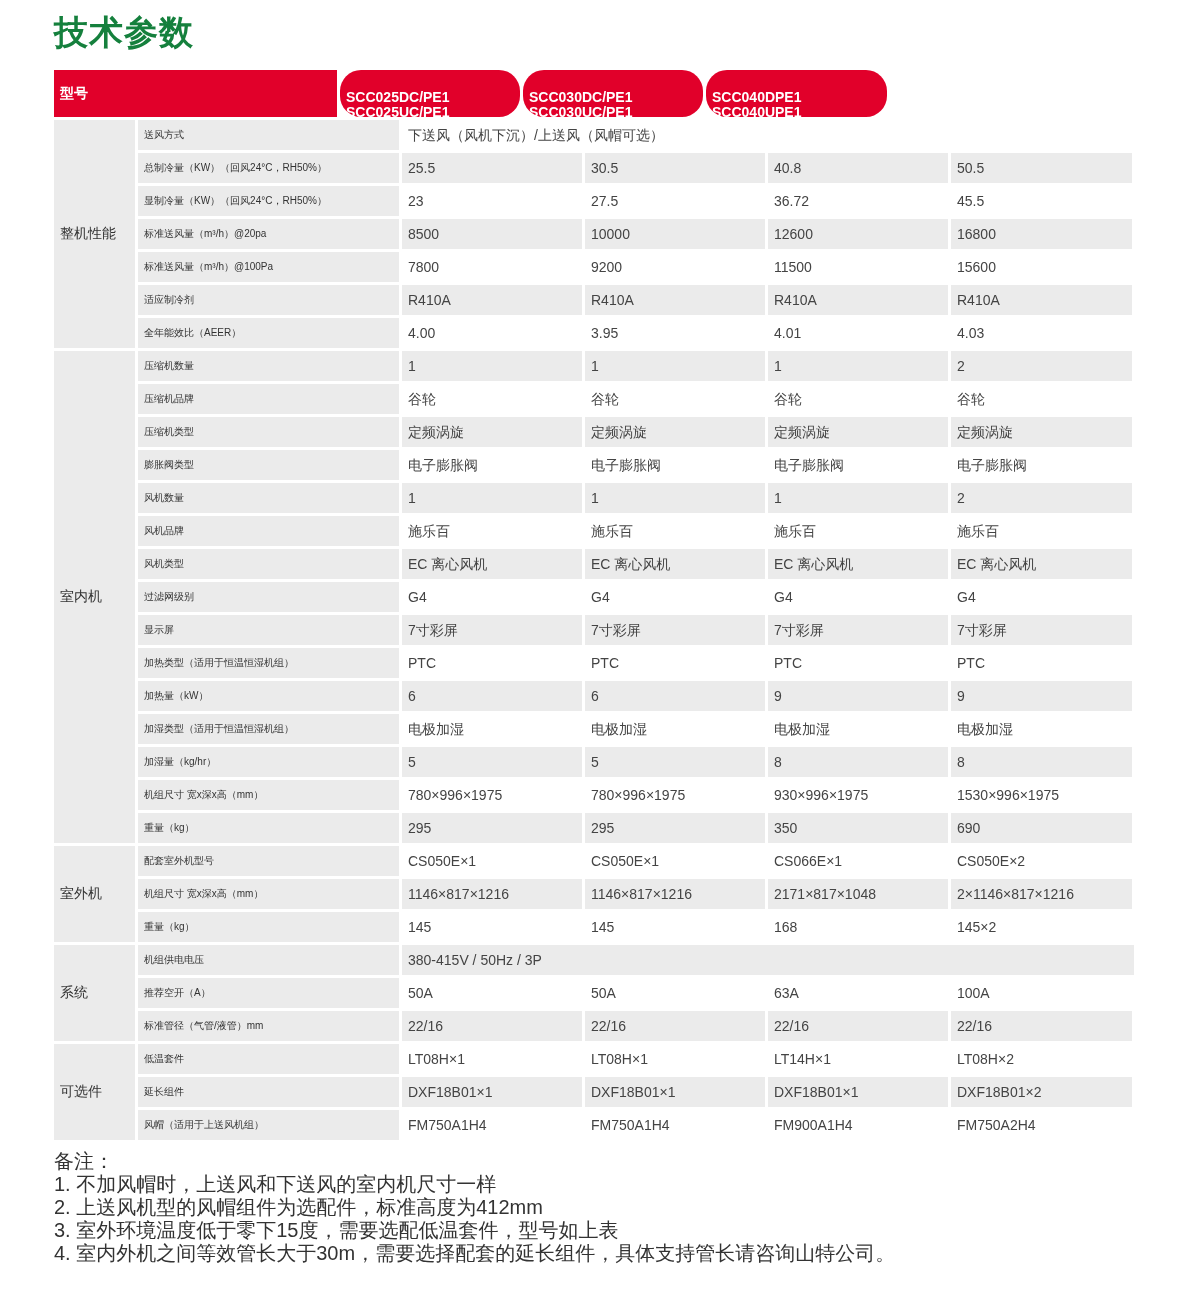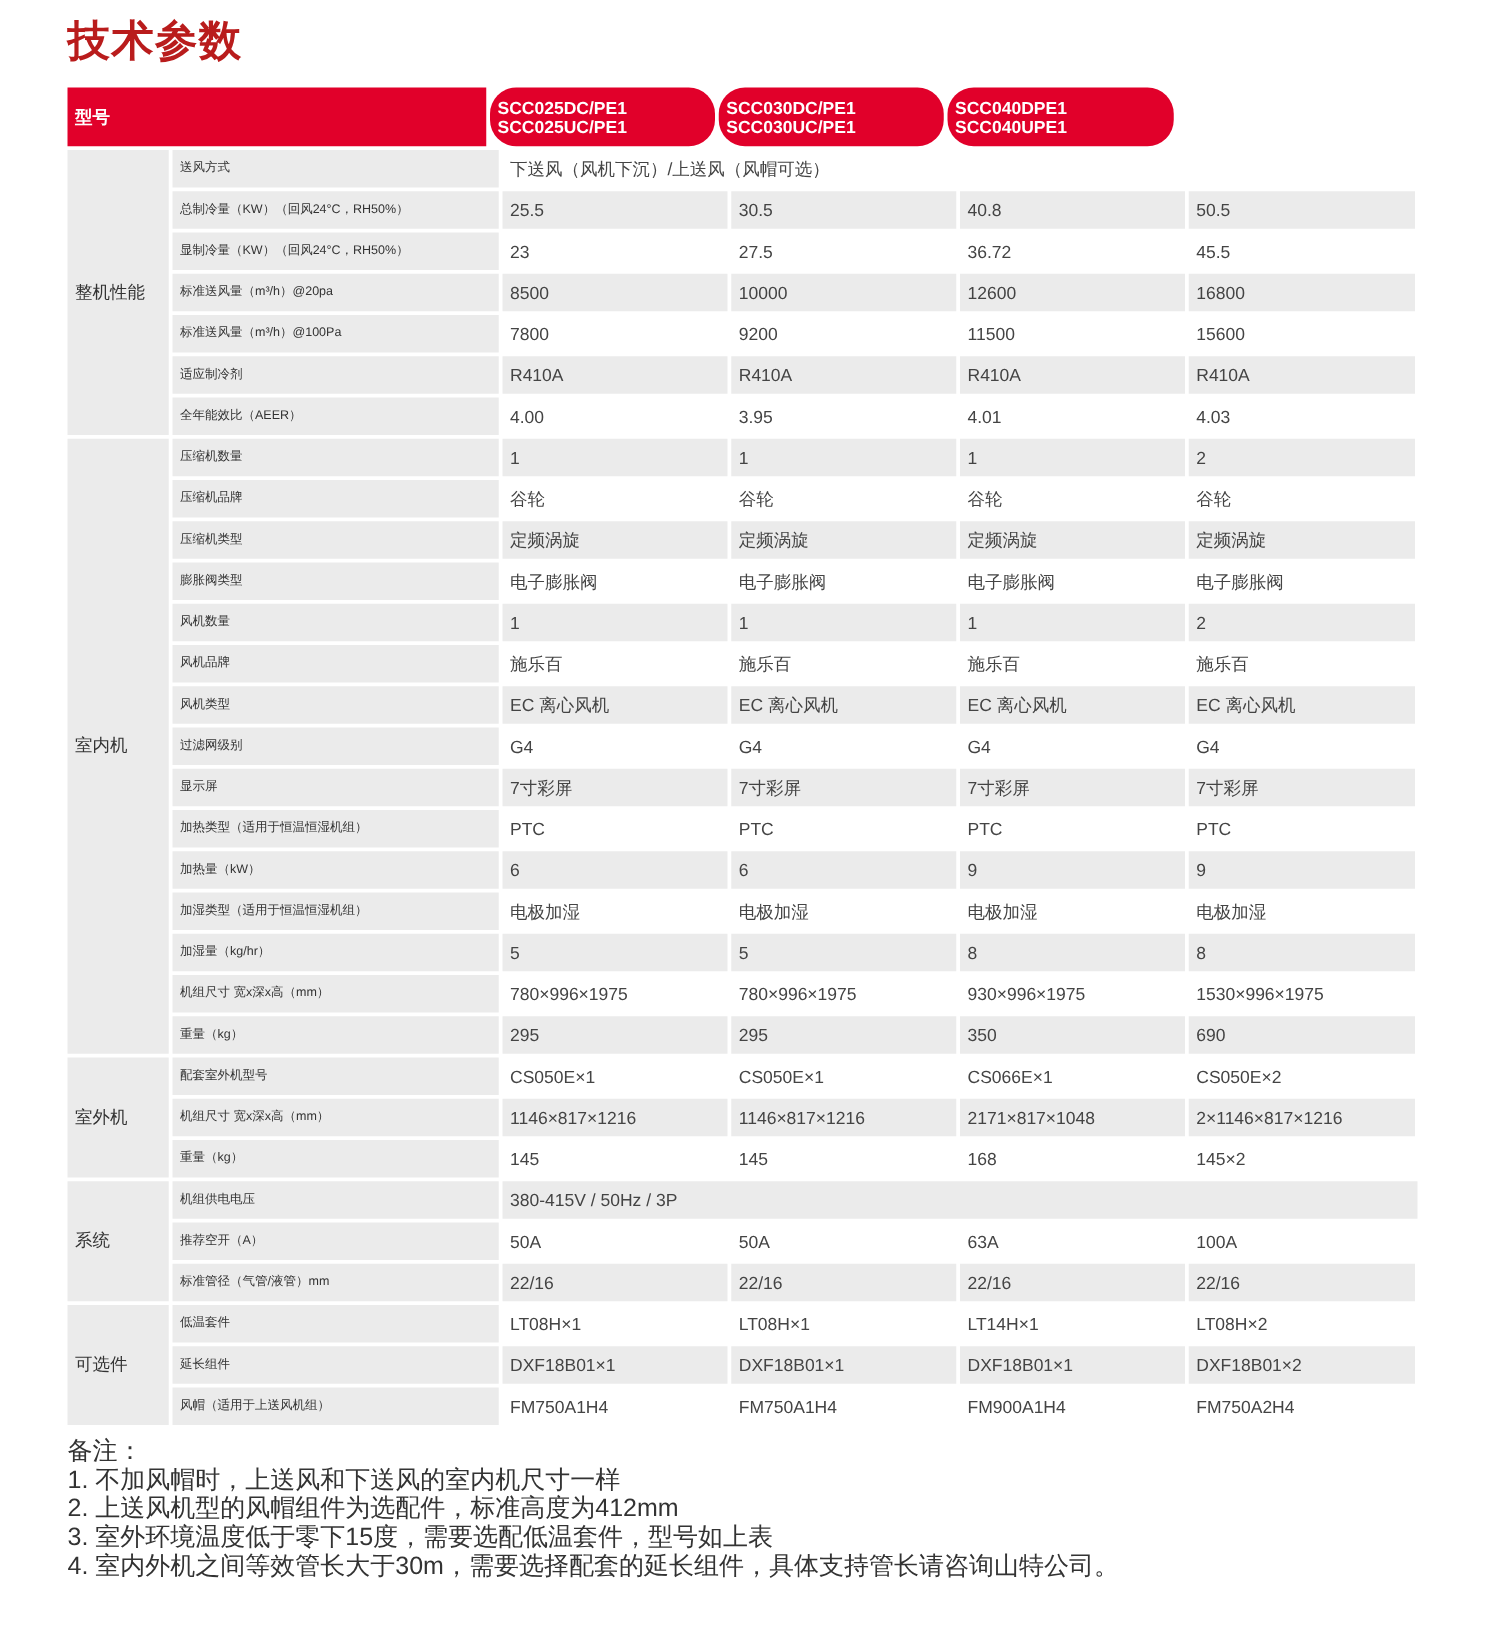--- a/index.html
+++ b/index.html
@@ -1,22 +1,22 @@
 <!DOCTYPE html>
 <html><head>
 <meta charset="utf-8">
 <style>
   html, body { margin: 0; padding: 0; background: #ffffff; }
   body { width: 1200px; height: 1316px; position: relative; font-family: "Liberation Sans", "DejaVu Sans", sans-serif; color: #333333; }
-  .page-title { position: absolute; left: 54px; top: 10px; font-size: 34px; font-weight: bold; color: #b91c1c; letter-spacing: 1px; }
+  .page-title { position: absolute; left: 54px; top: 10px; font-size: 34px; font-weight: bold; color: #15803d; letter-spacing: 1px; }
   .spec-table { position: absolute; left: 54px; top: 70px; width: 1080px; }
   .hdr { display: flex; height: 47px; background: #ffffff; }
   .hdr .cell { background: #e1002a; color: #ffffff; font-weight: bold; font-size: 14px; box-sizing: border-box; padding: 8px 6px; }
-  .hdr .model-label { width: 335px; margin-right: 3px; display: flex; align-items: center; }
-  .hdr .model-col { width: 180px; margin-right: 3px; line-height: 15px; padding-top: 9px; border-radius: 21px; }
+  .hdr .model-label { width: 283px; margin-right: 3px; display: flex; align-items: center; }
+  .hdr .model-col { width: 180px; margin-right: 3px; line-height: 15px; padding-top: 20px; border-radius: 21px; }
   .hdr .model-col:last-child { margin-right: 0; width: 181px; }
   .section { display: flex; margin-top: 3px; }
   .cat { width: 81px; margin-right: 3px; background: #ebebeb; font-size: 14px; display: flex; align-items: center; padding-left: 6px; box-sizing: border-box; color: #333; }
   .rows { flex: 1; }
   .row { display: flex; height: 30px; margin-bottom: 3px; }
   .row:last-child { margin-bottom: 0; }
   .row .lbl { width: 261px; margin-right: 3px; background: #ebebeb; font-size: 10px; padding-left: 6px; box-sizing: border-box; line-height: 30px; color: #333; white-space: nowrap; }
   .row .val { width: 180px; margin-right: 3px; font-size: 14px; padding-left: 6px; box-sizing: border-box; line-height: 30px; color: #444; white-space: nowrap; }
   .row .val:last-child { margin-right: 0; width: 181px; }
   .row.odd .val { background: #ffffff; }

